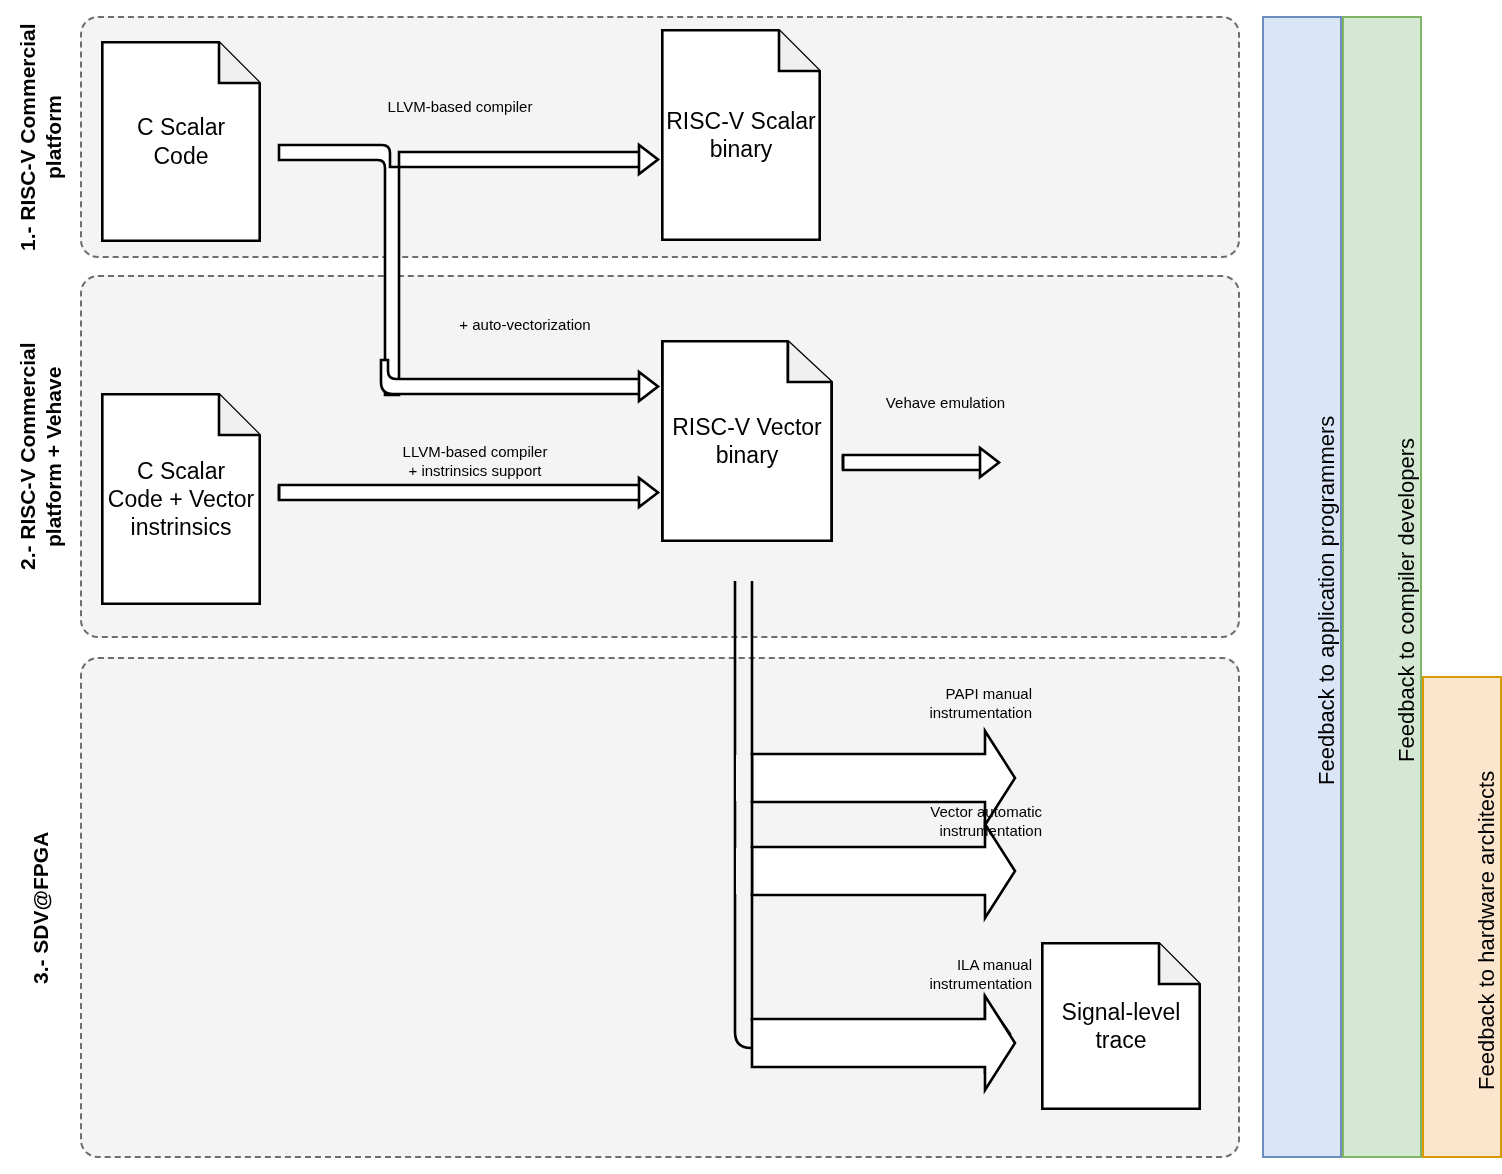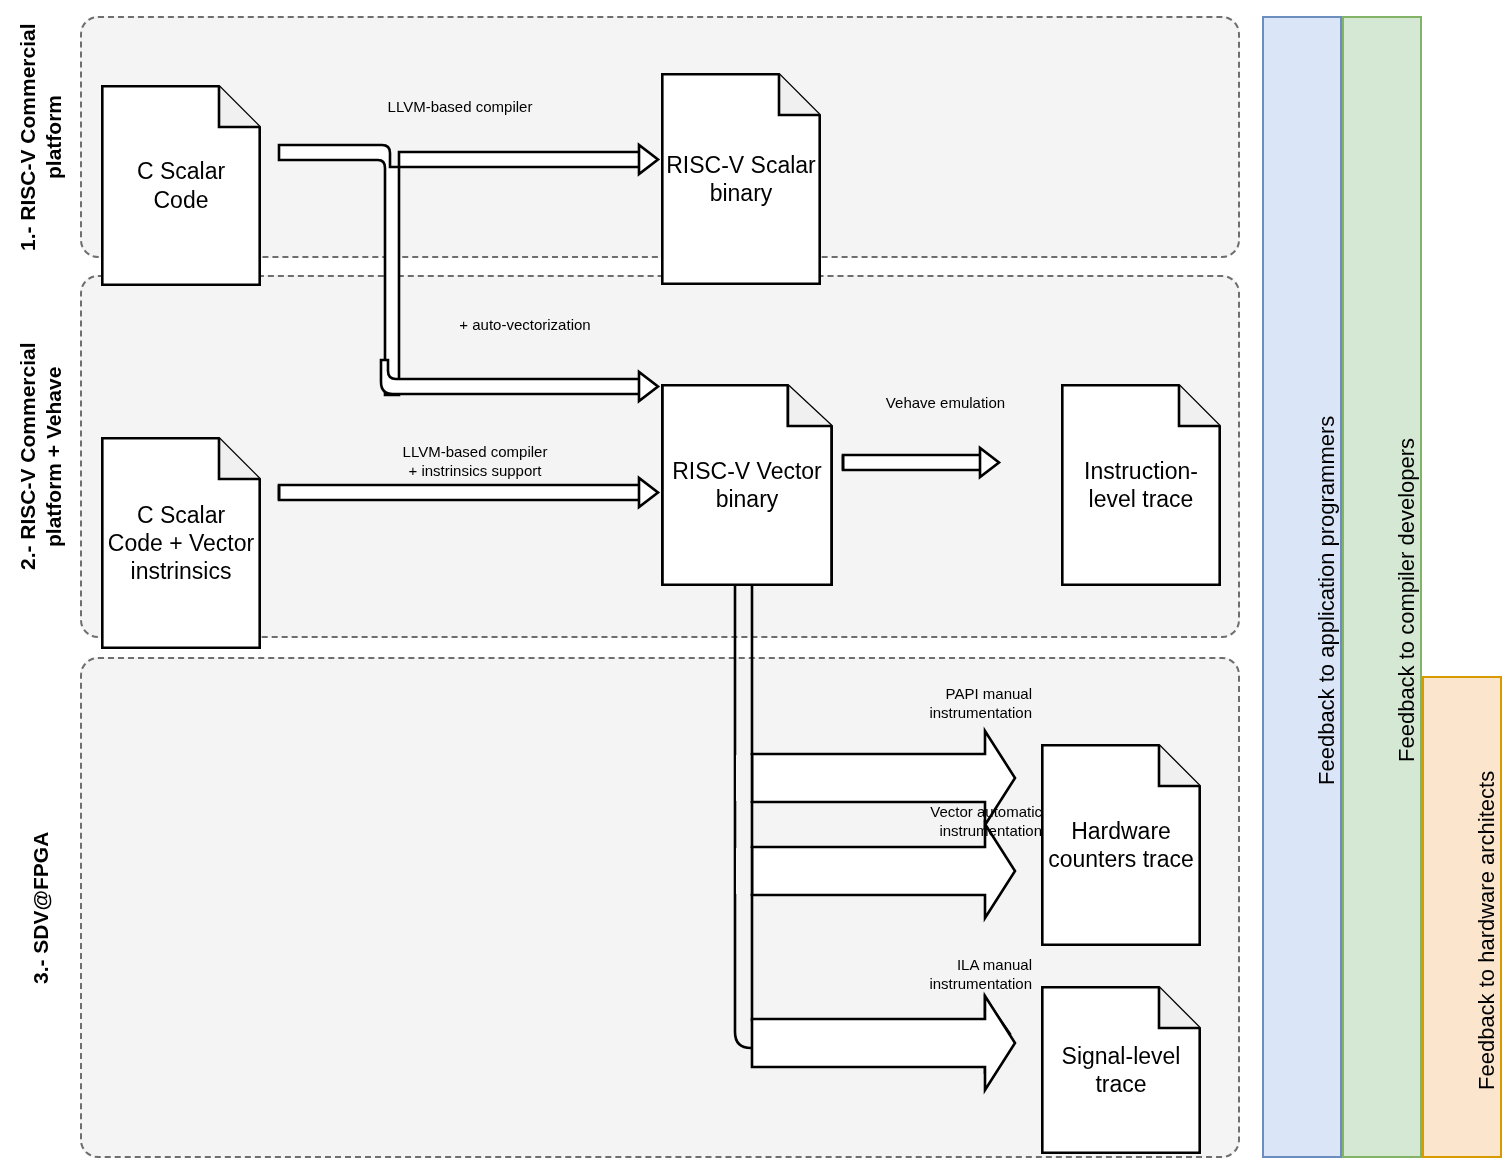--- a/index.html
+++ b/index.html
@@ -10,21 +10,21 @@
   
   .group{position:absolute;background:#f4f4f4;border:2px dashed #6e6e6e;border-radius:18px;box-sizing:border-box;}
 
   
   .seclabel{position:absolute;font-weight:bold;font-size:21px;line-height:1.22;
             text-align:center;white-space:pre-line;
             writing-mode:vertical-rl;transform:rotate(180deg);
             display:flex;align-items:center;justify-content:center;}
 
   
-  .doc{position:absolute;box-sizing:border-box;margin-top:44px;}
+  .doc{position:absolute;box-sizing:border-box;}
   .doc svg{position:absolute;left:0;top:0;width:100%;height:100%;}
   .doc .lbl{position:absolute;left:0;top:0;width:100%;height:100%;
             display:flex;align-items:center;justify-content:center;
             text-align:center;font-size:23px;line-height:1.22;white-space:pre-line;
             padding:0 2px;box-sizing:border-box;}
 
   
   #wires{position:absolute;left:0;top:0;width:1502px;height:1174px;pointer-events:none;}
   #wires path,#wires polyline,#wires polygon{fill:#ffffff;stroke:#000;stroke-width:2.6;
         stroke-linejoin:miter;stroke-linecap:butt;}
@@ -180,37 +180,21 @@
 
   <div class="doc" style="left:661px;top:340px;width:172px;height:202px;">
     <svg viewBox="0 0 160 202" preserveAspectRatio="none">
       <path d="M1.3,1.3 H118 L158.7,42 V200.7 H1.3 Z" fill="#fff" stroke="#000" stroke-width="2.6"></path>
       <path d="M118,1.3 V42 H158.7" fill="#f0f0f0" stroke="#000" stroke-width="2.6"></path>
     </svg>
     <div class="lbl">RISC-V Vector
 binary</div>
   </div>
 
-  <div class="doc" style="left:1061px;top:340px;width:160px;height:202px;">
-    <svg viewBox="0 0 160 202" preserveAspectRatio="none">
-      <path d="M1.3,1.3 H118 L158.7,42 V200.7 H1.3 Z" fill="#fff" stroke="#000" stroke-width="2.6"></path>
-      <path d="M118,1.3 V42 H158.7" fill="#f0f0f0" stroke="#000" stroke-width="2.6"></path>
-    </svg>
-    <div class="lbl">Instruction-
-level trace</div>
-  </div>
-
-  <div class="doc" style="left:1041px;top:700px;width:160px;height:202px;">
-    <svg viewBox="0 0 160 202" preserveAspectRatio="none">
-      <path d="M1.3,1.3 H118 L158.7,42 V200.7 H1.3 Z" fill="#fff" stroke="#000" stroke-width="2.6"></path>
-      <path d="M118,1.3 V42 H158.7" fill="#f0f0f0" stroke="#000" stroke-width="2.6"></path>
-    </svg>
-    <div class="lbl">Hardware
-counters trace</div>
-  </div>
+
 
   <div class="doc" style="left:1041px;top:942px;width:160px;height:168px;border-radius:11px;">
     <svg viewBox="0 0 160 168" preserveAspectRatio="none">
       <path d="M1.3,1.3 H118 L158.7,42 V166.7 H1.3 Z" fill="#fff" stroke="#000" stroke-width="2.6"></path>
       <path d="M118,1.3 V42 H158.7" fill="#f0f0f0" stroke="#000" stroke-width="2.6"></path>
     </svg>
     <div class="lbl">Signal-level
 trace</div>
   </div>
 

